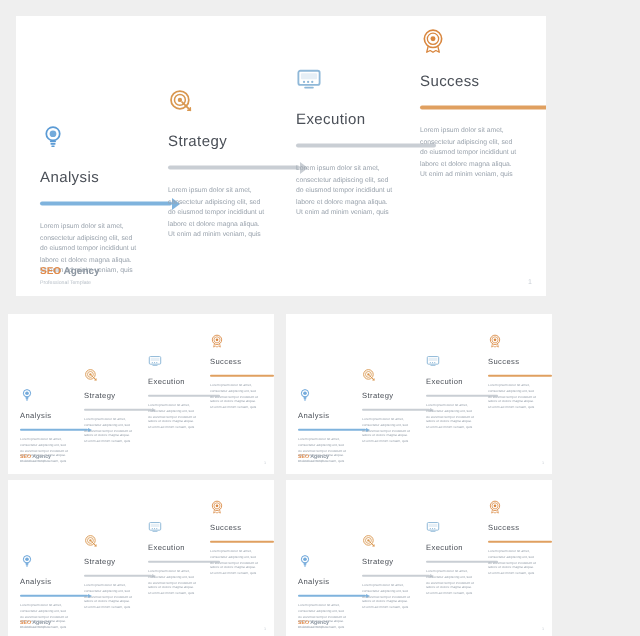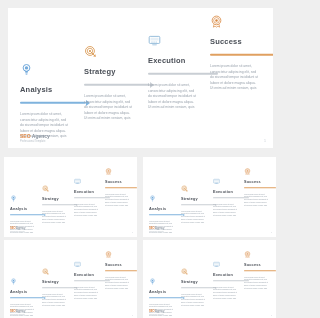--- a/index.html
+++ b/index.html
@@ -11,21 +11,21 @@
   }
   .page{position:relative;width:281px;height:318px;background:#efefef;}
 
   
   .slide{position:relative;background:#ffffff;box-sizing:border-box;overflow:hidden;}
   .slide-inner{position:absolute;inset:0;}
 
   .step{position:absolute;box-sizing:border-box;}
   .step-icon{display:block;line-height:0;}
   .step-title{
-    font-weight:700;color:#4a4f57;letter-spacing:.2px;white-space:nowrap;
+    font-weight:400;color:#4a4f57;letter-spacing:.2px;white-space:nowrap;
   }
   .step-bar{position:relative;}
   .step-bar .bar-line{position:absolute;left:0;top:50%;transform:translateY(-50%);border-radius:1px;}
   .step-bar .bar-head{
     position:absolute;top:50%;transform:translateY(-50%);
     width:0;height:0;border-style:solid;border-color:transparent;
   }
   .step-body{color:#9aa3ad;}
   .step-body p{margin:0;white-space:nowrap;overflow:hidden;}
 

